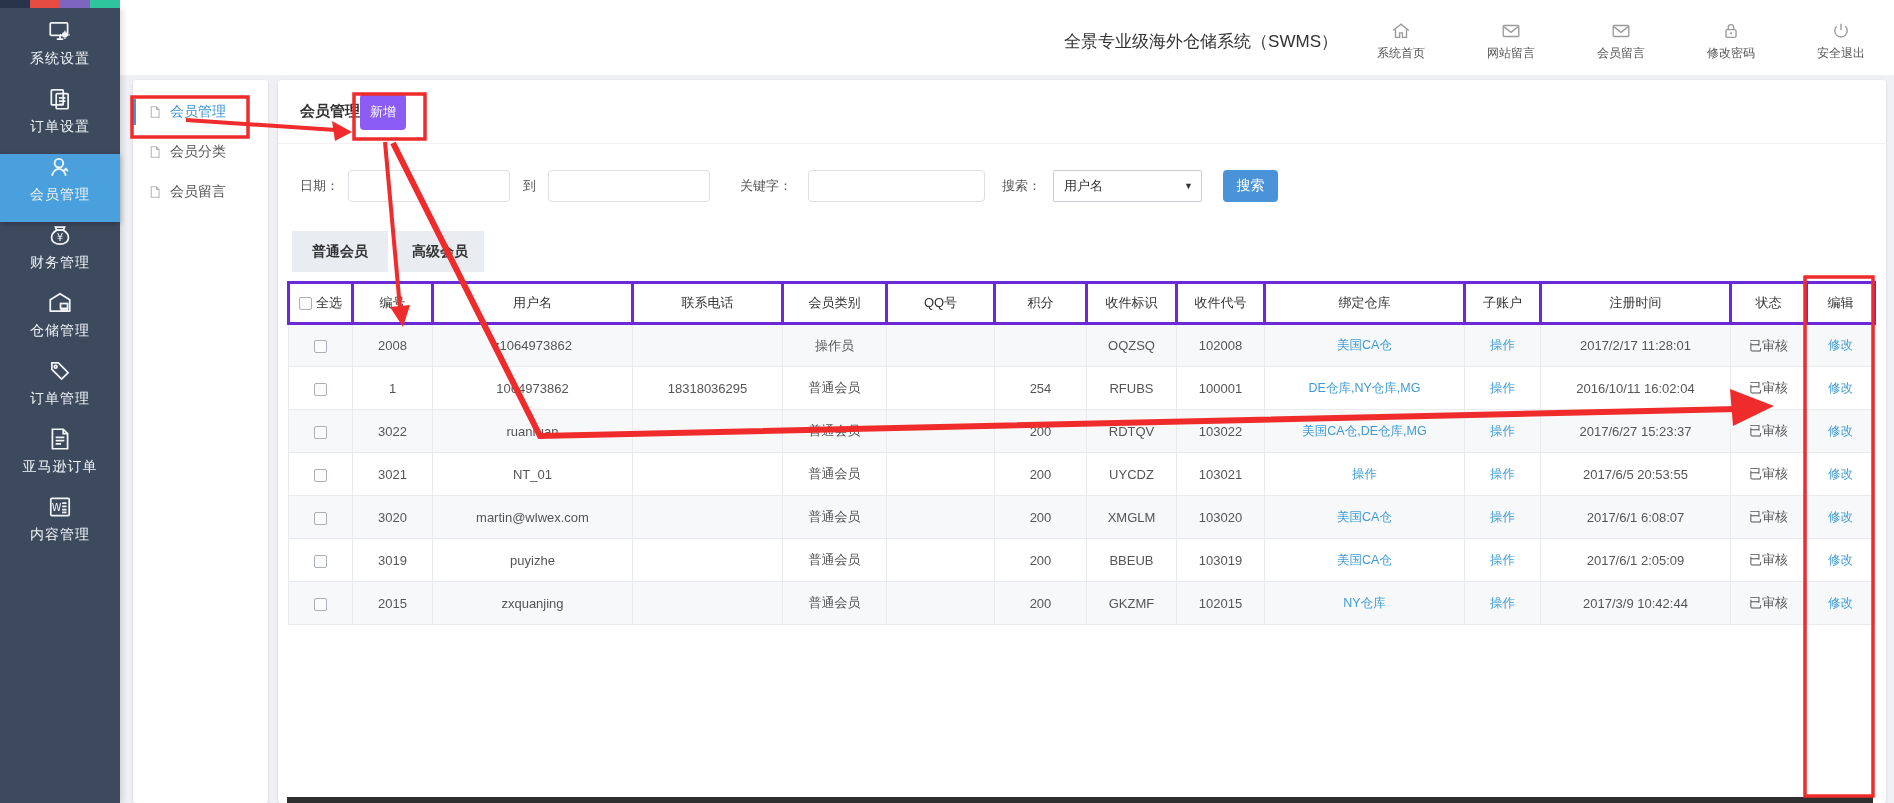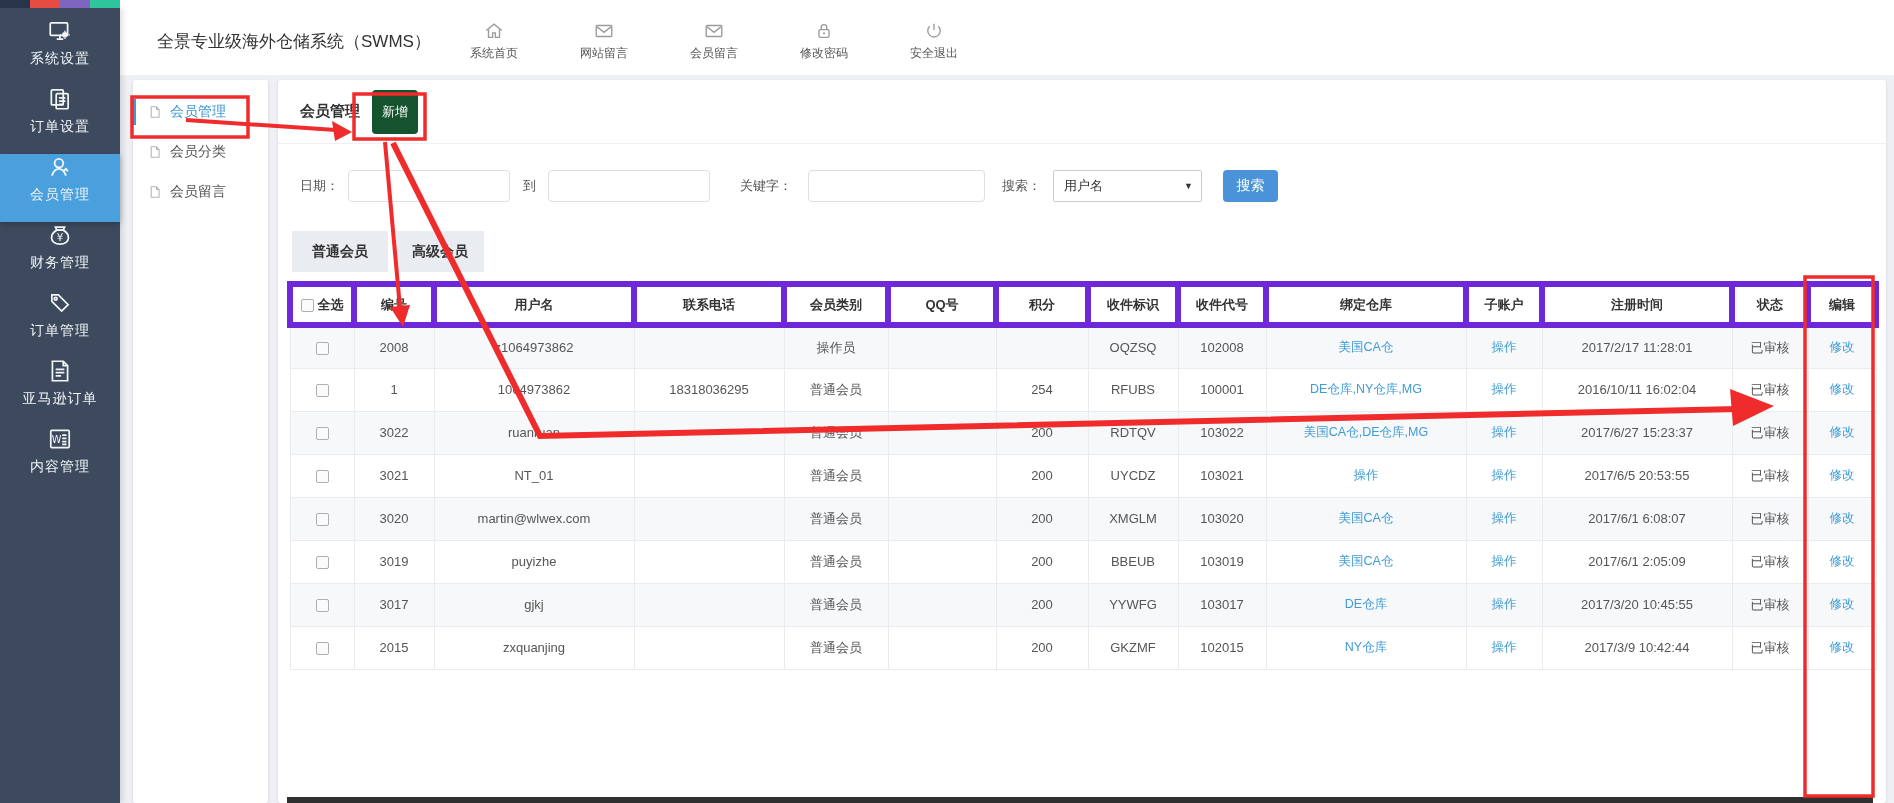--- a/index.html
+++ b/index.html
@@ -23,21 +23,21 @@
   .side-item {
     height:68px; display:flex; flex-direction:column; align-items:center; justify-content:flex-start;
     gap:6px; cursor:pointer; color:#eef2f6;
   }
   .side-item .icn { width:26px; height:26px; color:#f2f5f8; }
   .side-item .lbl { font-size:14px; letter-spacing:1px; }
   .side-item.active { background:#4aa0dc; box-shadow:0 2px 6px rgba(0,0,0,.25); }
   
   .topbar {
     position:absolute; left:120px; top:0; width:1774px; height:75px; background:#fff;
-    display:flex; align-items:center; justify-content:flex-start; padding:7px 22px 0 37px;
+    display:flex; align-items:center; justify-content:flex-end; padding:7px 22px 0 37px;
   }
   .app-title { font-size:17px; color:#333; font-weight:500; }
   .top-actions { display:flex; gap:16px; }
   .top-action { width:62px; display:flex; flex-direction:column; align-items:center; gap:3px; cursor:pointer;margin-left:32px; }
   .top-action .icn { width:22px; height:22px; color:#9b9b9b; }
   .top-action .lbl { font-size:12px; color:#555; white-space:nowrap; }
   
   .submenu-card {
     position:absolute; left:133px; top:80px; width:135px; height:723px;
     background:#fff; border-radius:3px; box-shadow:0 1px 3px rgba(0,0,0,.12);
@@ -58,21 +58,21 @@
     position:absolute; left:278px; top:80px; width:1608px; height:723px;
     background:#fff; border-radius:3px; box-shadow:0 1px 3px rgba(0,0,0,.12);
     overflow:hidden; z-index:4;
   }
   .card-head {
     position:absolute; left:0; top:0; right:0; height:64px;
     display:flex; align-items:center; padding-left:22px; border-bottom:1px solid #f0f0f0;
   }
   .card-title { font-size:15px; font-weight:bold; color:#333; }
   .btn-add {
-    margin-left:12px; width:46px; height:44px; background:#14532d; color:#fff;
+    width:46px; height:36px; background:#8b5cf6; color:#fff;
     border:none; border-radius:4px; font-size:13px; cursor:pointer;
     font-family:inherit;
   }
   
   .filter-row { position:absolute; left:0; top:90px; right:12px; height:32px; }
   .f-lbl { position:absolute; top:0; line-height:32px; font-size:13px; color:#555; }
   .f-input {
     position:absolute; top:0; height:32px; border:1px solid #dcdfe3; border-radius:4px;
     background:#fff; padding:0 8px; font-size:13px; color:#333; font-family:inherit;
   }
@@ -99,22 +99,22 @@
   .type-tab {
     height:41px; display:flex; align-items:center; justify-content:center;
     background:#e9ecf1; color:#333; font-size:14px; font-weight:bold;
     border:none; cursor:pointer; font-family:inherit;
   }
   .tab-normal { width:96px; } .tab-premium { width:88px; }
   
   .table-wrap { position:absolute; left:9px; top:201px; width:1586px; }
   table.member-table { table-layout:fixed; width:1586px; border-collapse:collapse; }
   .member-table th {
-    height:41px; font-size:13px; font-weight:bold; color:#333;
-    border:6px solid #6d28d9; background:#fff; text-align:center;
+    height:41px; font-size:13px; font-weight:normal; color:#333;
+    border:3px solid #6d28d9; background:#fff; text-align:center;
   }
   .member-table td {
     height:43px; font-size:13px; color:#555; text-align:center;
     border:1px solid #e9ebee; white-space:nowrap; overflow:hidden;
   }
   .member-table tbody tr:nth-child(odd) td { background:#f7f8fa; }
   .member-table a.lnk { color:#3e9bd5; text-decoration:none; cursor:pointer; font-size:12.5px; }
   .cb {
     display:inline-block; width:13px; height:13px; border:1px solid #aab0b6; border-radius:2px;
     background:#fbfbfb; vertical-align:middle; cursor:pointer;
@@ -231,20 +231,26 @@
     <svg class="icn">
           <use href="#icon-user" xlink:href="#icon-user"></use>
         </svg>
     <span class="lbl">会员管理</span>
   </div>
       <div class="side-item">
     <svg class="icn">
           <use href="#icon-money-bag" xlink:href="#icon-money-bag"></use>
         </svg>
     <span class="lbl">财务管理</span>
+  </div>
+      <div class="side-item">
+    <svg class="icn">
+          <use href="#icon-warehouse" xlink:href="#icon-warehouse"></use>
+        </svg>
+    <span class="lbl">仓储管理</span>
   </div>
       <div class="side-item">
     <svg class="icn">
           <use href="#icon-tag" xlink:href="#icon-tag"></use>
         </svg>
     <span class="lbl">订单管理</span>
   </div>
       <div class="side-item">
     <svg class="icn">
           <use href="#icon-doc-fold" xlink:href="#icon-doc-fold"></use>
@@ -475,36 +481,20 @@
     <td>BBEUB</td>
     <td>103019</td>
     <td><a class="lnk">美国CA仓</a></td>
     <td><a class="lnk">操作</a></td>
     <td>2017/6/1 2:05:09</td>
     <td>已审核</td>
     <td><a class="lnk">修改</a></td>
   </tr>
             <tr>
     <td><span class="cb"></span></td>
-    <td>3017</td>
-    <td>gjkj</td>
-    <td></td>
-    <td>普通会员</td>
-    <td></td>
-    <td>200</td>
-    <td>YYWFG</td>
-    <td>103017</td>
-    <td><a class="lnk">DE仓库</a></td>
-    <td><a class="lnk">操作</a></td>
-    <td>2017/3/20 10:45:55</td>
-    <td>已审核</td>
-    <td><a class="lnk">修改</a></td>
-  </tr>
-            <tr>
-    <td><span class="cb"></span></td>
     <td>2015</td>
     <td>zxquanjing</td>
     <td></td>
     <td>普通会员</td>
     <td></td>
     <td>200</td>
     <td>GKZMF</td>
     <td>102015</td>
     <td><a class="lnk">NY仓库</a></td>
     <td><a class="lnk">操作</a></td>

